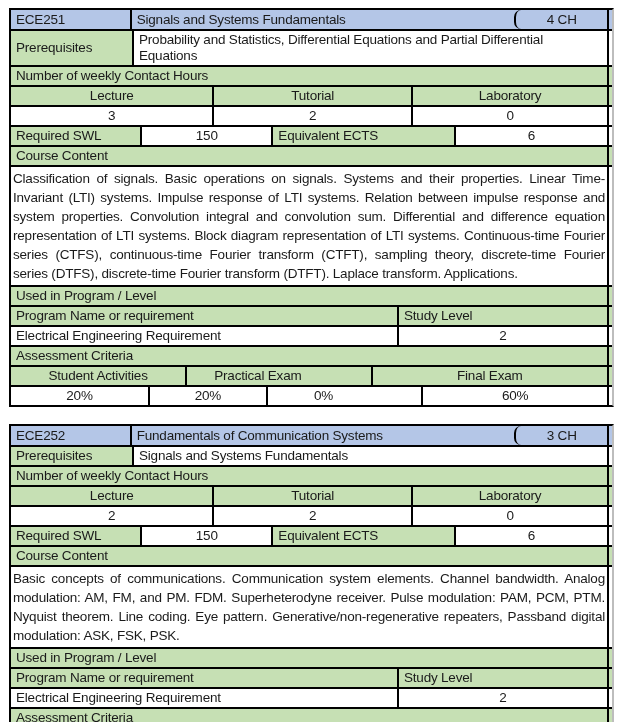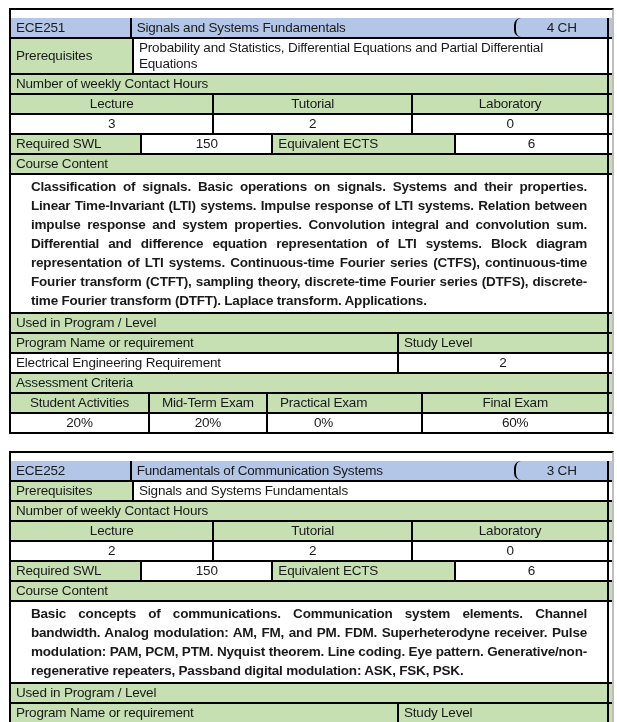--- a/index.html
+++ b/index.html
@@ -37,21 +37,21 @@
     align-items: center;
     min-height: 16px;
     line-height: 16px;
     padding: 1px 5px;
     overflow: hidden;
   }
   .cell + .cell { border-left: 2px solid #000; }
   .row-title .cell { min-height: 19px; }
 
   
-  .bg-b { background: #B4C6E7; margin-top: 8px; }
+  .bg-b { background: #B4C6E7; }
   .bg-g { background: #C6E0B4; }
   .bg-w { background: #ffffff; justify-content: space-between; }
   .b { background: #B4C6E7; }
   .g { background: #C6E0B4; }
   .w { background: #ffffff; }
 
   
   .c-code  { flex: 116 0 0; }
   .c-title { flex: 398 0 0; }
   .c-ch    { flex: 86 0 0; border-radius: 7px; }
@@ -70,22 +70,21 @@
   .c-a2    { flex: 125 0 0; }
   .c-a3    { flex: 120 0 0; }
   .c-a4    { flex: 205 0 0; margin-left: 42px; }
   .sliver  { flex: 0 0 5px; padding: 0; }
 
   .ctr { justify-content: center; text-align: center; }
   .content {
     display: block;
     text-align: justify;
     line-height: 19px;
-    padding: 2px 20px;
-    font-weight: bold;
+    padding: 2px 2px;
   }
 </style>
 </head>
 <body>
 
 <div class="page">
 
   <div class="ctable">
 
     <div class="row row-title bg-b">
@@ -155,21 +154,20 @@
       <div class="cell sliver"></div>
     </div>
 
     <div class="row bg-g">
       <div class="cell g c-full">Assessment Criteria</div>
       <div class="cell sliver"></div>
     </div>
 
     <div class="row bg-g">
       <div class="cell g c-a1 ctr">Student Activities</div>
-      <div class="cell g c-a2 ctr">Mid-Term Exam</div>
       <div class="cell g c-a3 ctr">Practical Exam</div>
       <div class="cell g c-a4 ctr">Final Exam</div>
       <div class="cell sliver"></div>
     </div>
 
     <div class="row bg-w">
       <div class="cell w c-a1 ctr">20%</div>
       <div class="cell w c-a2 ctr">20%</div>
       <div class="cell w c-a3 ctr">0%</div>
       <div class="cell w c-a4 ctr">60%</div>

